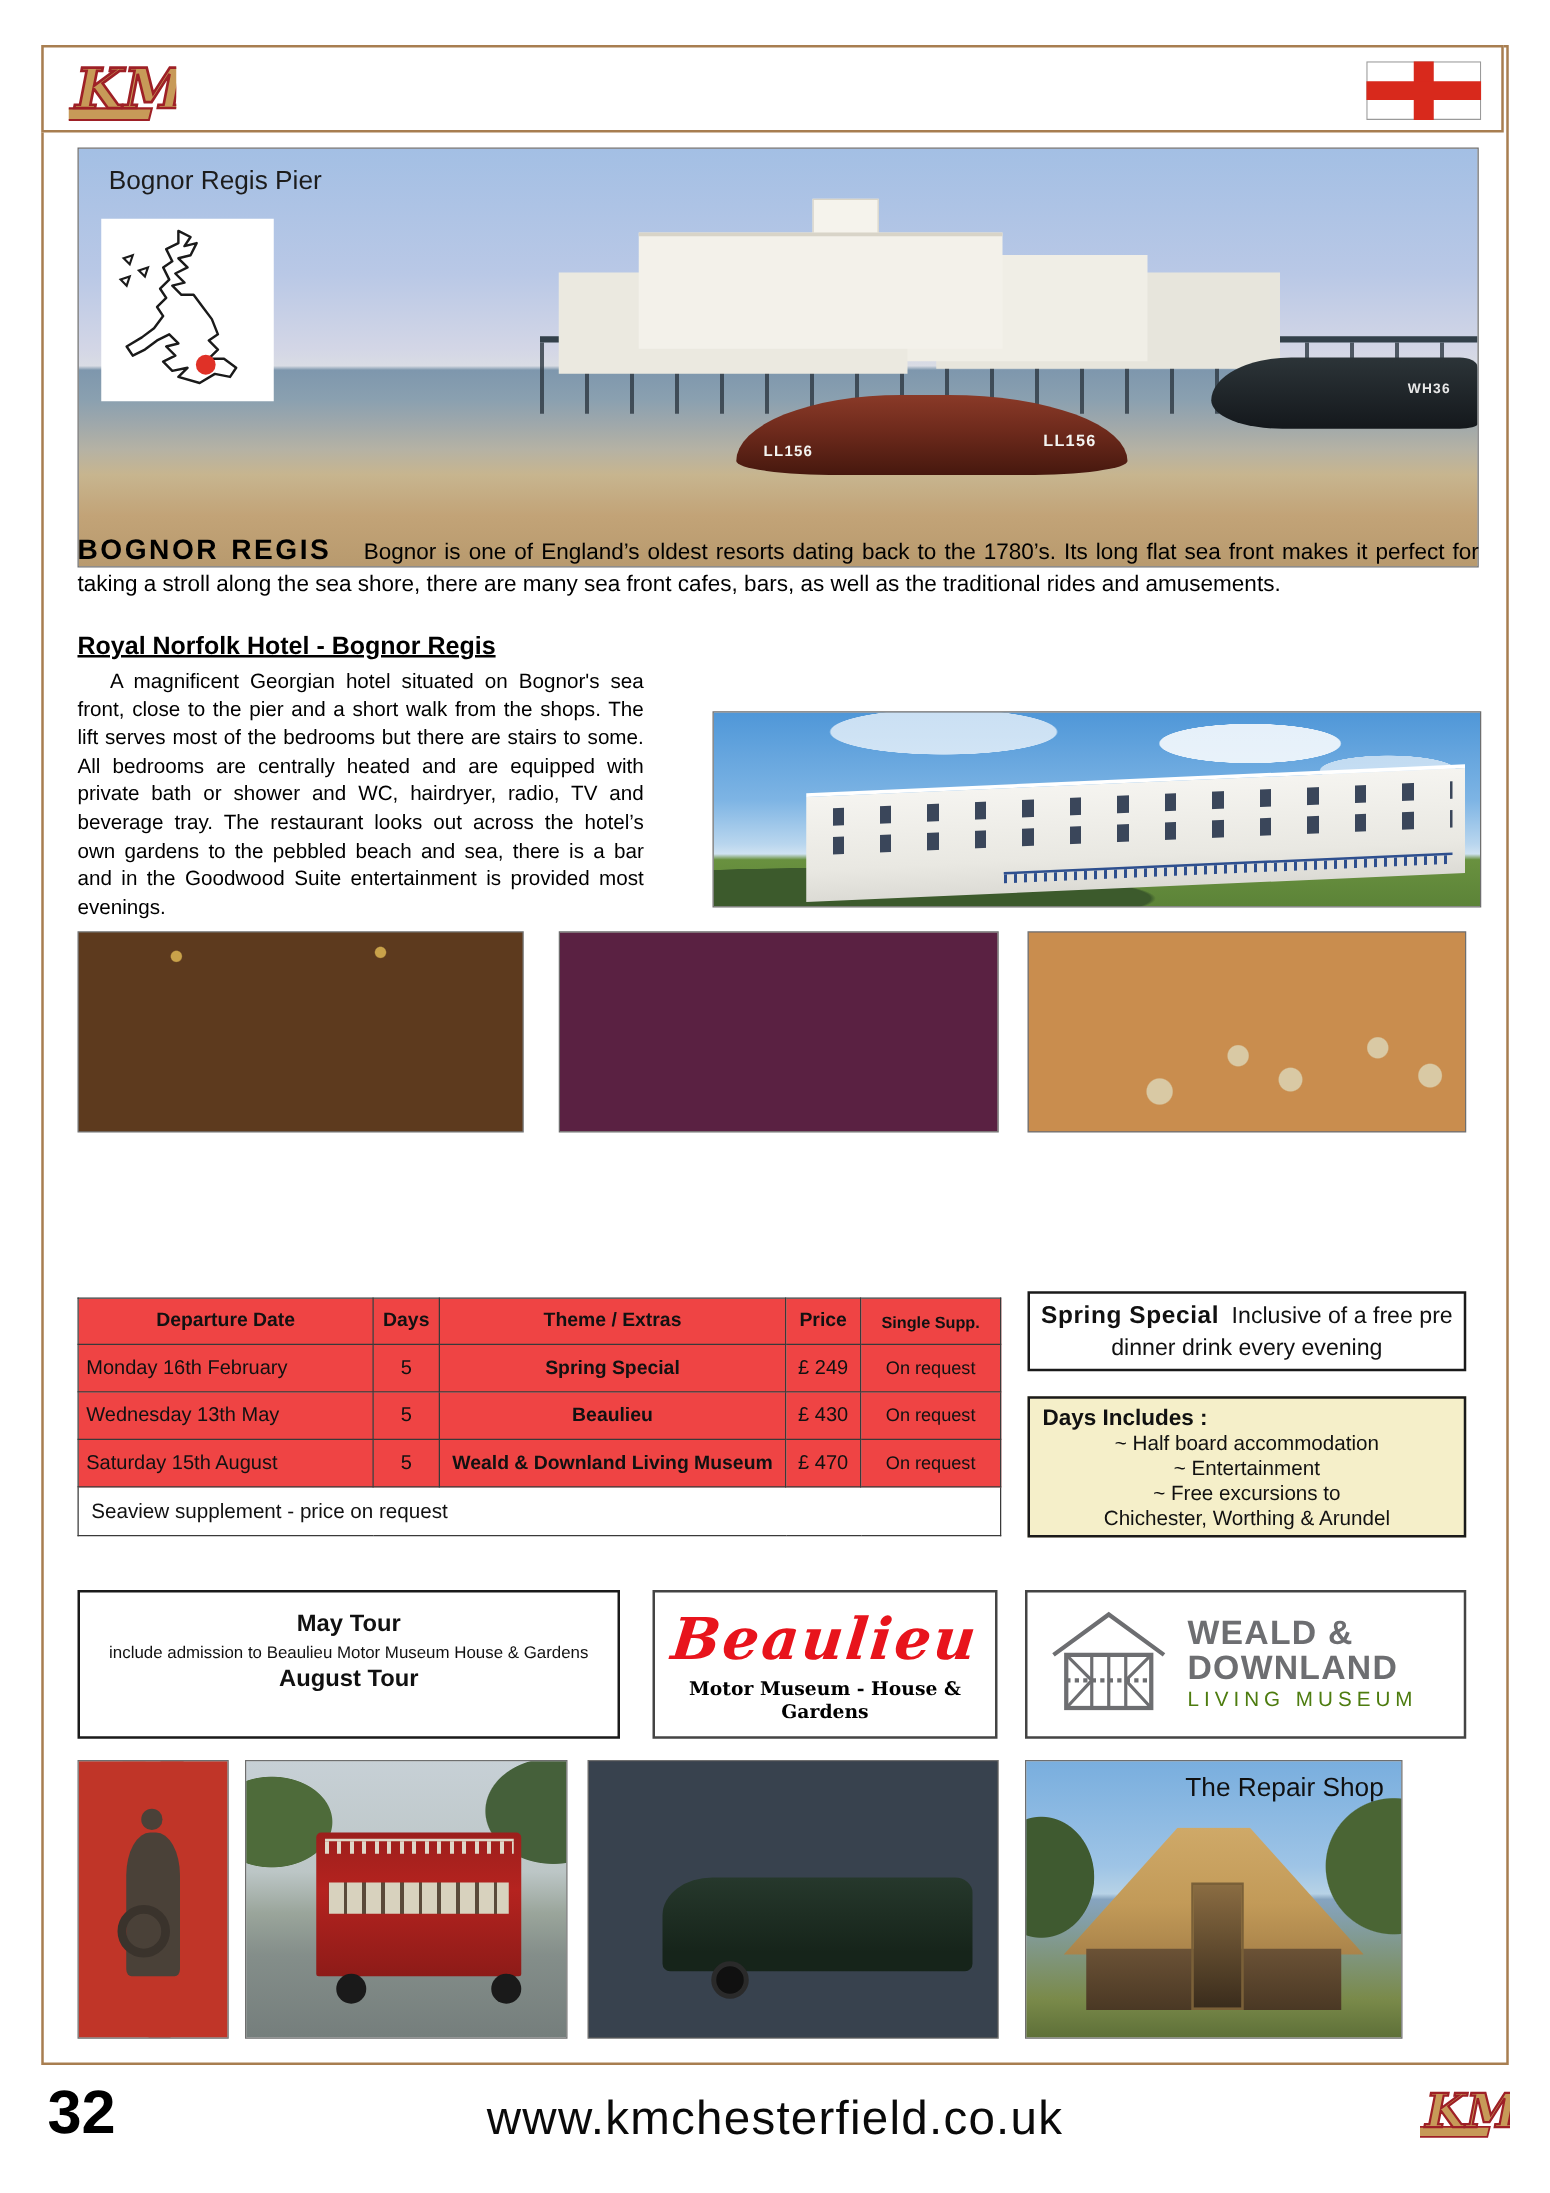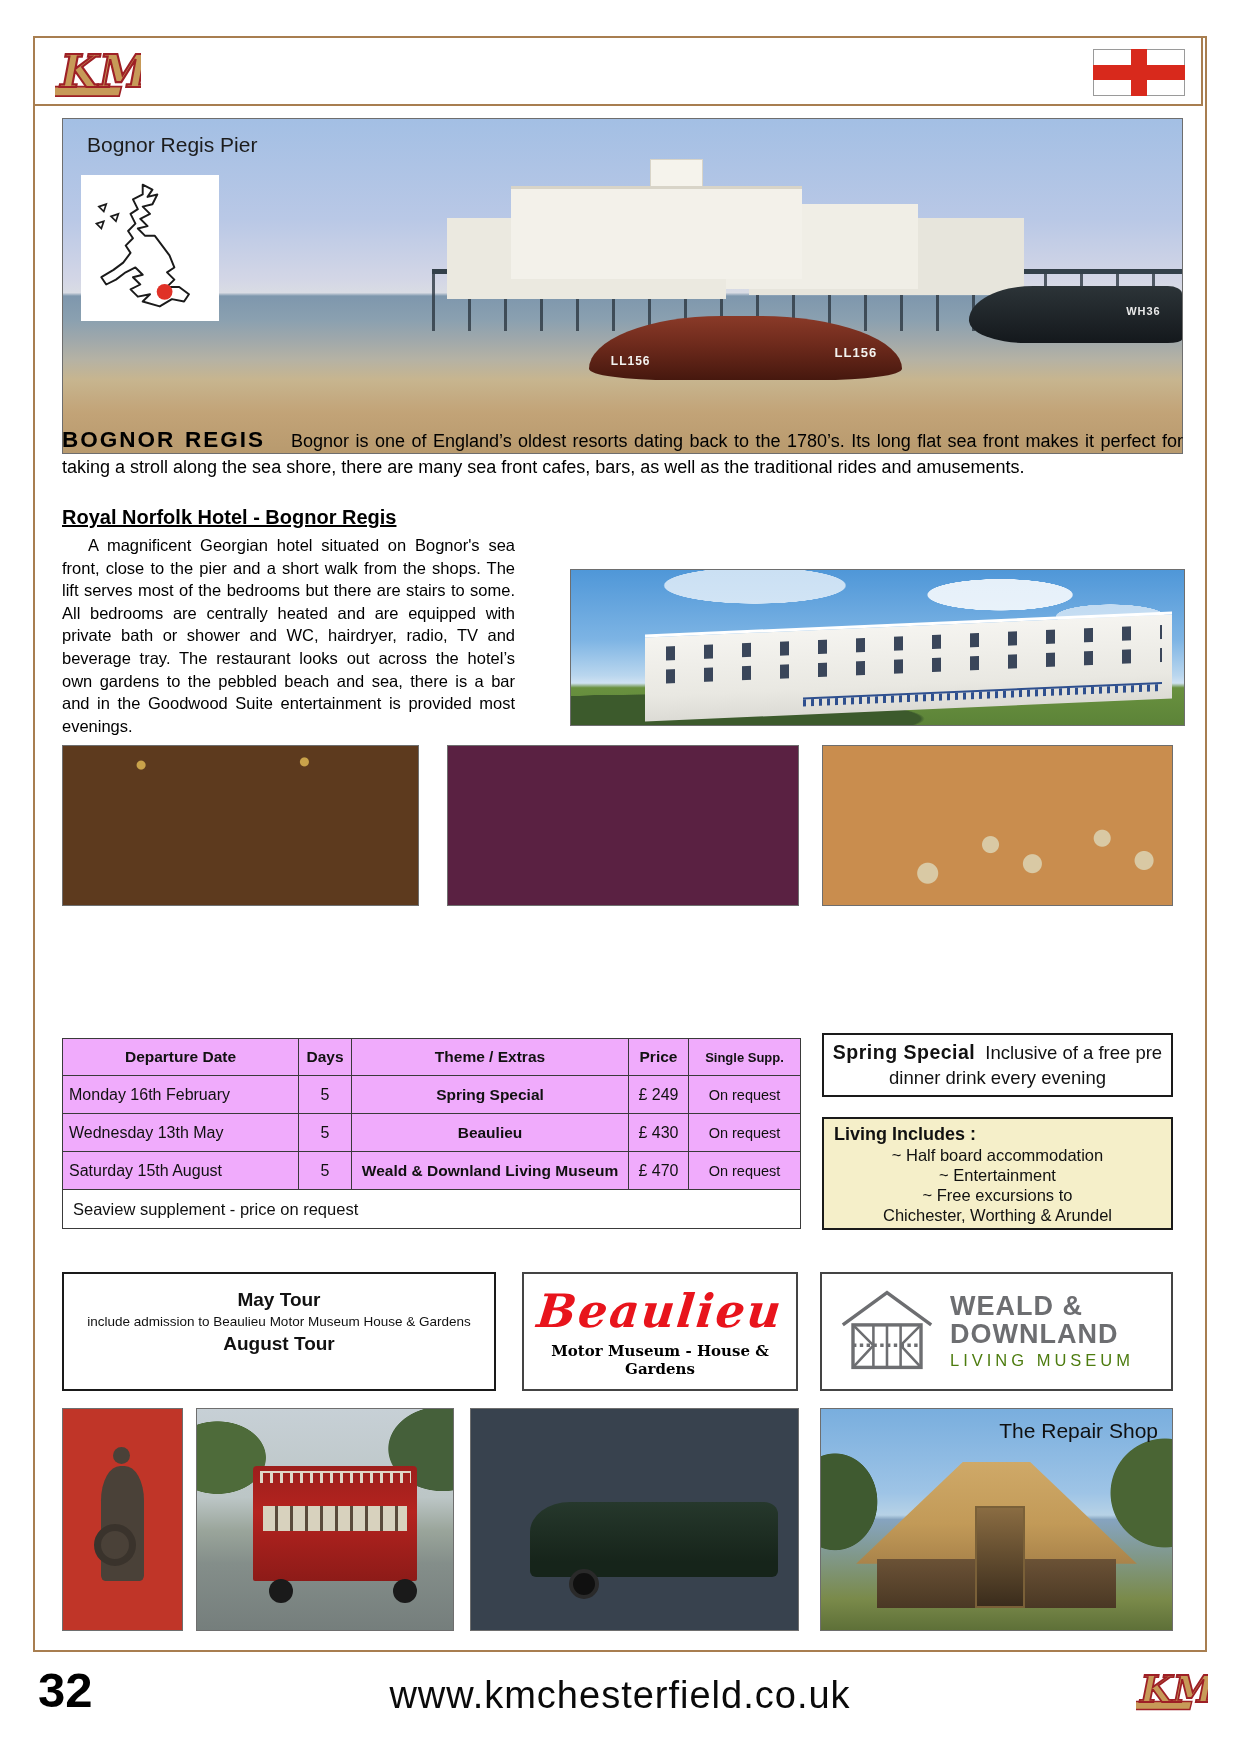--- a/index.html
+++ b/index.html
@@ -90,21 +90,21 @@
       radial-gradient(circle at 30% 80%,#d9c9a4 0 10px,transparent 11px),
       linear-gradient(#c98d4e,#c98d4e) 52% 62%/64px 13px,
       linear-gradient(#c98d4e,#c98d4e) 88% 64%/58px 12px,
       linear-gradient(#c98d4e,#c98d4e) 24% 88%/58px 13px,
       linear-gradient(#3a2a28,#3a2a28) 8% 34%/26% 26%,
       linear-gradient(#8e2a62,#8e2a62) 0% 20%/42% 44%,
       linear-gradient(180deg,#f2efe8 0%,#efeae0 18%,#cbbfae 22%,#bfb2a0 42%,#4a3a2c 58%,#352a20 100%);}
 
   
   table.tours{position:absolute;left:62px;top:1038px;width:738px;border-collapse:collapse;table-layout:fixed;}
-  table.tours td,table.tours th{border:1px solid #3a3a3a;background:#f0abfc;padding:0 6px;box-sizing:border-box;}
+  table.tours td,table.tours th{border:1px solid #3a3a3a;background:#ef4444;padding:0 6px;box-sizing:border-box;}
   table.tours th{height:37px;font-size:15.5px;font-weight:bold;text-align:center;}
   table.tours td{height:38px;font-size:16px;text-align:center;}
   table.tours td.date{text-align:left;}
   table.tours td.theme{font-weight:bold;font-size:15.5px;}
   table.tours th.supp{font-size:13px;}
   table.tours td.supp{font-size:14.5px;}
   table.tours td.footnote{background:#fff;text-align:left;height:39px;padding-left:10px;font-size:16.5px;}
 
   
   .spring-box{position:absolute;left:822px;top:1033px;width:351px;height:64px;border:2px solid #1a1a1a;box-sizing:border-box;
@@ -151,21 +151,21 @@
   .ph-cars{left:470px;top:1408px;width:329px;height:223px;
     background:
       linear-gradient(#38424e,#38424e) 6% 6%/30% 24%,
       linear-gradient(#2c3640,#2c3640) 92% 4%/34% 20%,
       linear-gradient(#1a1a1a,#1a1a1a) 12% 96%/4px 44px,
       linear-gradient(#1a1a1a,#1a1a1a) 46% 96%/4px 44px,
       linear-gradient(#1a1a1a,#1a1a1a) 82% 96%/4px 44px,
       linear-gradient(180deg,#6e4a3e 0%,#64443a 30%,#8a8376 34%,#9b948a 48%,#a8a196 100%);}
   .car-body{position:absolute;left:18%;top:42%;width:76%;height:34%;background:linear-gradient(180deg,#26382c 0%,#16241a 80%);border-radius:40px 14px 6px 6px/30px 12px 6px 6px;}
   .car-wheel{position:absolute;left:30%;bottom:14%;width:30px;height:30px;background:#101010;border-radius:50%;border:4px solid #2a2a2a;box-sizing:border-box;}
-  .ph-repair{left:820px;top:1408px;width:353px;height:223px;
+  .ph-repair{left:820px;top:1408px;width:302px;height:223px;
     background:
       radial-gradient(ellipse 70px 80px at 4% 42%,#3f5a30 0 60%,transparent 61%),
       radial-gradient(ellipse 90px 90px at 98% 38%,#4a6534 0 60%,transparent 61%),
       linear-gradient(180deg,#79aede 0%,#9ec4e6 38%,#b7d2e6 48%,#86a4c0 50%,#7a8a4a 86%,#5e7038 100%);}
   .repair-roof{position:absolute;left:10%;top:24%;width:80%;height:46%;background:linear-gradient(180deg,#cfa968 0%,#c29a58 60%,#a9834a 100%);clip-path:polygon(38% 0,62% 0,100% 100%,0 100%);}
   .repair-wall{position:absolute;left:16%;top:68%;width:68%;height:22%;background:linear-gradient(180deg,#6b5236 0%,#4a3824 100%);}
   .repair-porch{position:absolute;left:44%;top:44%;width:14%;height:46%;background:linear-gradient(180deg,#8a6c42 0%,#3a2c1c 100%);border:2px solid #7a6038;box-sizing:border-box;}
   .repair-caption{position:absolute;right:14px;top:10px;font-size:21px;color:#101010;}
 
   
@@ -273,21 +273,21 @@
     <td class="footnote" colspan="5">Seaview supplement  - price on request</td>
   </tr>
 </tbody>
   </table>
 
 <div class="spring-box">
   <span><b>Spring Special</b><span>Inclusive of a free pre dinner drink every evening</span></span>
 </div>
 
 <div class="includes-box">
-  <div class="head">Living Includes :</div>
+  <div class="head">Days Includes :</div>
   <div class="item">~  Half board accommodation</div>
   <div class="item">~  Entertainment</div>
   <div class="item">~  Free excursions to</div>
   <div class="item">Chichester, Worthing &amp; Arundel</div>
 </div>
 
 <div class="maytour-box">
   <div class="t">May Tour</div>
   <div class="s1">include admission to Beaulieu Motor Museum House &amp; Gardens</div>
   <div class="t">August Tour</div>

